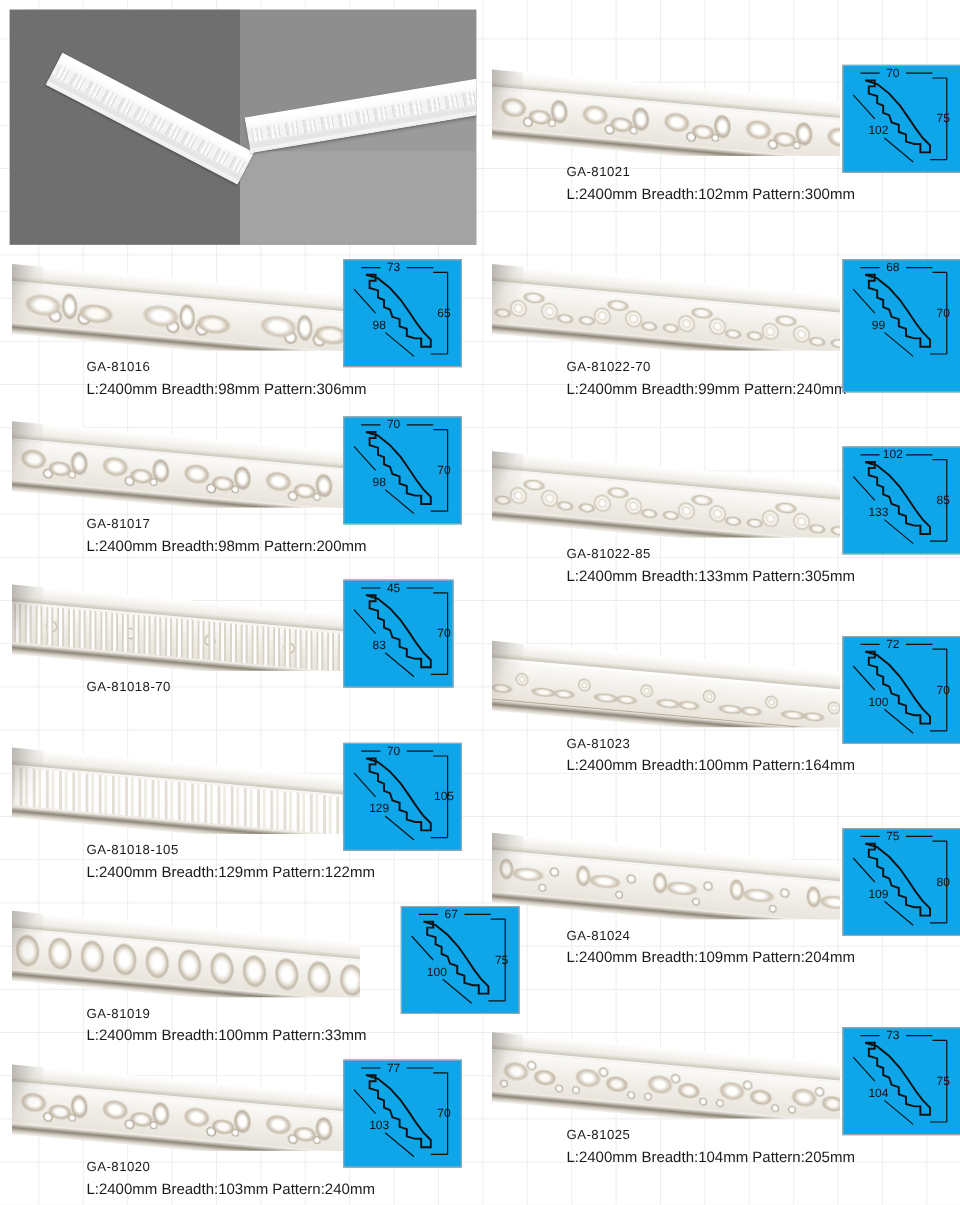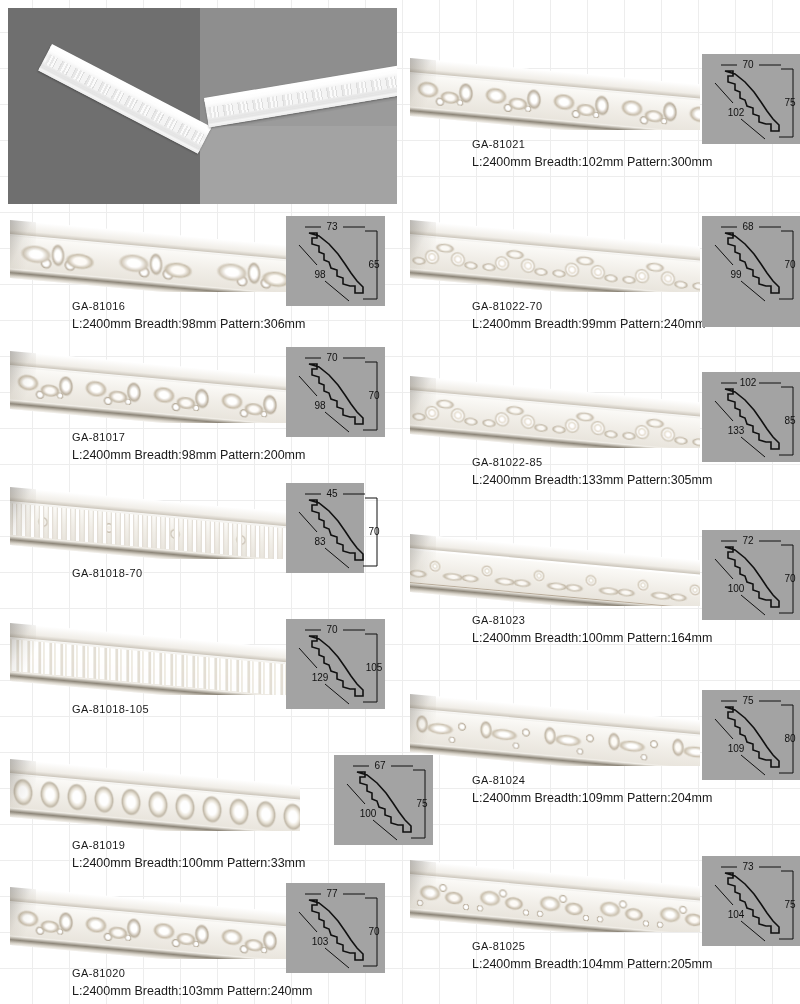--- a/index.html
+++ b/index.html
@@ -274,22 +274,22 @@
       #fdfdfc 56%,
       #b5a28a 58%, #fdfcfa 60%,
       #fbfaf7 78%,
       #9c8a72 86%, #f7f5f1 90%,
       #efece6 100%);
   }
 
   
   .profile-box {
     position: absolute;
-    background: #a3a3a3;
-    border: 5px solid #a3a3a3;
+    background: #0ea5e9;
+    border: 1px solid #a3a3a3;
   }
   .profile-box svg { display: block; }
 
   
   .caption {
     margin: 4px 0 0 72px;
     color: #1a1a1a;
   }
   .caption .code {
     font-size: 11px;
@@ -374,20 +374,21 @@
         <div class="molding-art">
           <div class="molding-body">
             <div class="molding-face">
               <div class="orn orn-flute-rosette"></div>
             </div>
             <div class="mitre-cap"></div>
           </div>
         </div>
         <div class="caption">
           <div class="code">GA-81018-105</div>
+          <div class="specs">L:2400mm  Breadth:129mm  Pattern:122mm</div>
         </div>
       </div>
       <div class="product-row" style="top: 753px;">
         <div class="molding-art">
           <div class="molding-body">
             <div class="molding-face">
               <div class="orn orn-bead"></div>
             </div>
             <div class="mitre-cap"></div>
           </div>
@@ -520,21 +521,21 @@
         <line x1="86" y1="10" x2="86" y2="78" stroke="#111111" stroke-width="1"></line>
         <line x1="74" y1="10" x2="86" y2="10" stroke="#111111" stroke-width="1"></line>
         <line x1="72" y1="78" x2="86" y2="78" stroke="#111111" stroke-width="1"></line>
         <line x1="8" y1="24" x2="26" y2="44" stroke="#111111" stroke-width="1"></line>
         <line x1="34" y1="60" x2="58" y2="80" stroke="#111111" stroke-width="1"></line>
         <text x="41" y="9" font-family="&quot;Liberation Sans&quot;, sans-serif" font-size="10" fill="#111111" text-anchor="middle">70</text>
         <text x="83" y="47" font-family="&quot;Liberation Sans&quot;, sans-serif" font-size="10" fill="#111111" text-anchor="middle">70</text>
         <text x="29" y="57" font-family="&quot;Liberation Sans&quot;, sans-serif" font-size="10" fill="#111111" text-anchor="middle">98</text>
       </svg>
     </div>
-    <div class="profile-box" style="left: 286px; top: 483px; width: 78px; height: 90px;">
+    <div class="profile-box" style="left: 286px; top: 483px; width: 92px; height: 90px;">
       <svg width="97" height="88" viewBox="0 0 97 88">
         <path d="M 18 12 L 26 12 L 26 17 L 21 17 L 21 23 L 28 25 L 28 31 L 33 33 L 33 39 L 38 41 L 40 47 L 46 49 L 46 55 L 52 57 L 52 63 L 59 65 L 64 65 L 64 72 L 72 72 L 72 66 L 66 60 L 60 52 L 54 43 L 47 33 L 38 23 L 28 15 L 18 12 Z" fill="none" stroke="#111111" stroke-width="1.6" stroke-linejoin="miter"></path>
         <line x1="14" y1="6" x2="30" y2="6" stroke="#111111" stroke-width="1"></line>
         <line x1="52" y1="6" x2="74" y2="6" stroke="#111111" stroke-width="1"></line>
         <line x1="86" y1="10" x2="86" y2="78" stroke="#111111" stroke-width="1"></line>
         <line x1="74" y1="10" x2="86" y2="10" stroke="#111111" stroke-width="1"></line>
         <line x1="72" y1="78" x2="86" y2="78" stroke="#111111" stroke-width="1"></line>
         <line x1="8" y1="24" x2="26" y2="44" stroke="#111111" stroke-width="1"></line>
         <line x1="34" y1="60" x2="58" y2="80" stroke="#111111" stroke-width="1"></line>
         <text x="41" y="9" font-family="&quot;Liberation Sans&quot;, sans-serif" font-size="10" fill="#111111" text-anchor="middle">45</text>

